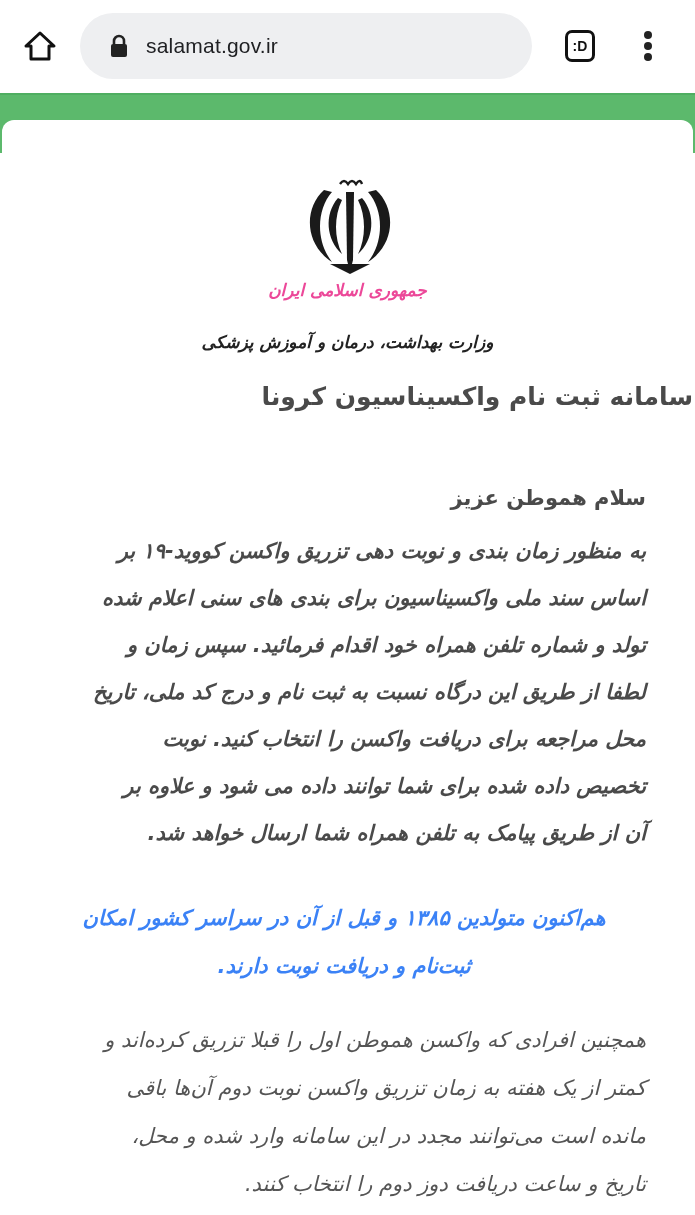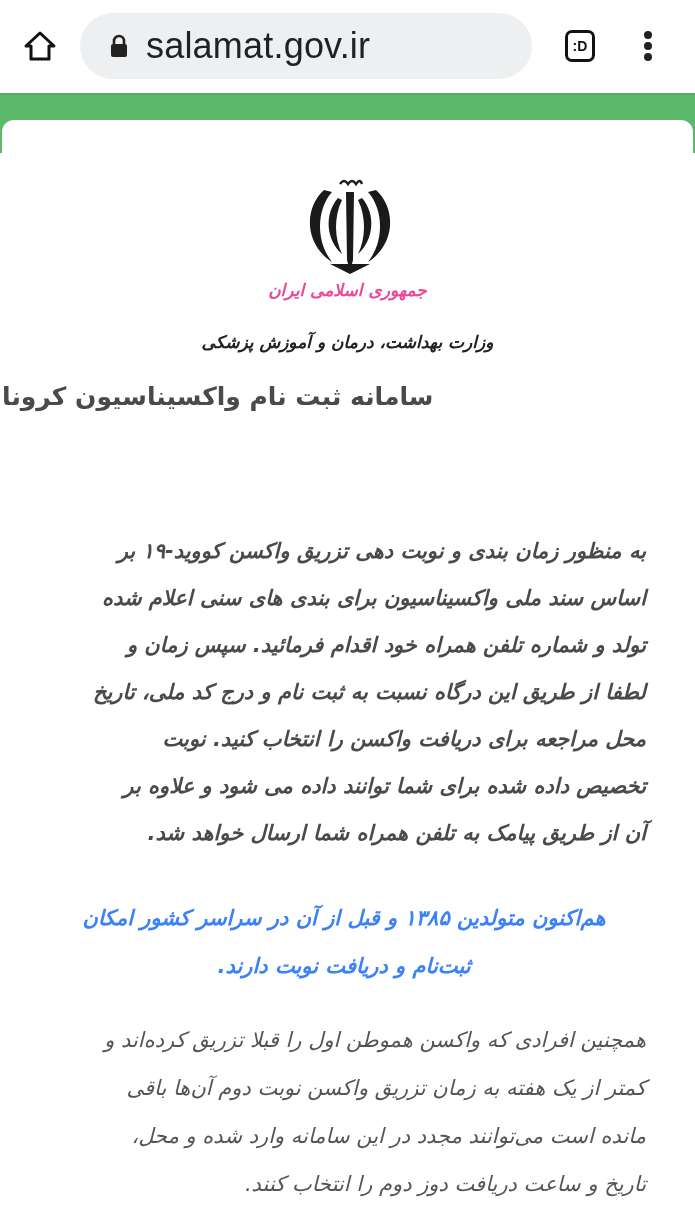--- a/index.html
+++ b/index.html
@@ -34,21 +34,21 @@
       display: flex; align-items: center;
       padding-left: 28px;
     }
     .lock {
       width: 22px; height: 26px;
       margin-right: 16px;
       display: flex; align-items: center; justify-content: center;
     }
     .url-text {
       font-family: "Liberation Sans", sans-serif;
-      font-size: 36px;
+      font-size: 21px;
       color: #202124;
       letter-spacing: 0.2px;
     }
     .tab-switcher {
       position: absolute;
       left: 565px; top: 30px;
       width: 30px; height: 32px;
       border: 3px solid #111;
       border-radius: 7px;
       display: flex; align-items: center; justify-content: center;
@@ -113,21 +113,21 @@
       font-family: "DejaVu Serif", serif;
       font-style: italic;
       font-weight: bold;
       font-size: 17px;
       color: #222;
       direction: rtl;
     }
     .page-title {
       position: absolute;
       top: 262px; left: 0; width: 691px;
-      text-align: left;
+      text-align: right;
       font-family: "DejaVu Sans", sans-serif;
       font-weight: bold;
       font-size: 25px;
       color: #4a4a4a;
       direction: rtl;
     }
     .greeting {
       position: absolute;
       top: 366px; right: 47px;
       font-family: "DejaVu Sans", sans-serif;
@@ -220,20 +220,21 @@
     <path d="M38 6 Q42 0 46 6 Q50 0 54 6 Q58 0 60 6" fill="none" stroke="#1a1a1a" stroke-width="2.4"></path>
 
     <path d="M28 86 L68 86 L48 96 Z" fill="#1a1a1a"></path>
   </svg>
 
   <div class="logo-line1">جمهوری اسلامی ایران</div>
   <div class="logo-line2">وزارت بهداشت، درمان و آموزش پزشکی</div>
 
   <h1 class="page-title">سامانه ثبت نام واکسیناسیون کرونا</h1>
 
+  <div class="greeting">سلام هموطن عزیز</div>
 
   <div class="para intro">
     <span class="line">به منظور زمان بندی و نوبت دهی تزریق واکسن کووید-۱۹ بر</span>
     <span class="line">اساس سند ملی واکسیناسیون برای بندی های سنی اعلام شده</span>
     <span class="line">تولد و شماره تلفن همراه خود اقدام فرمائید. سپس زمان و</span>
     <span class="line">لطفا از طریق این درگاه نسبت به ثبت نام و درج کد ملی، تاریخ</span>
     <span class="line">محل مراجعه برای دریافت واکسن را انتخاب کنید. نوبت</span>
     <span class="line">تخصیص داده شده برای شما توانند داده می شود و علاوه بر</span>
     <span class="line">آن از طریق پیامک به تلفن همراه شما ارسال خواهد شد.</span>
   </div>

